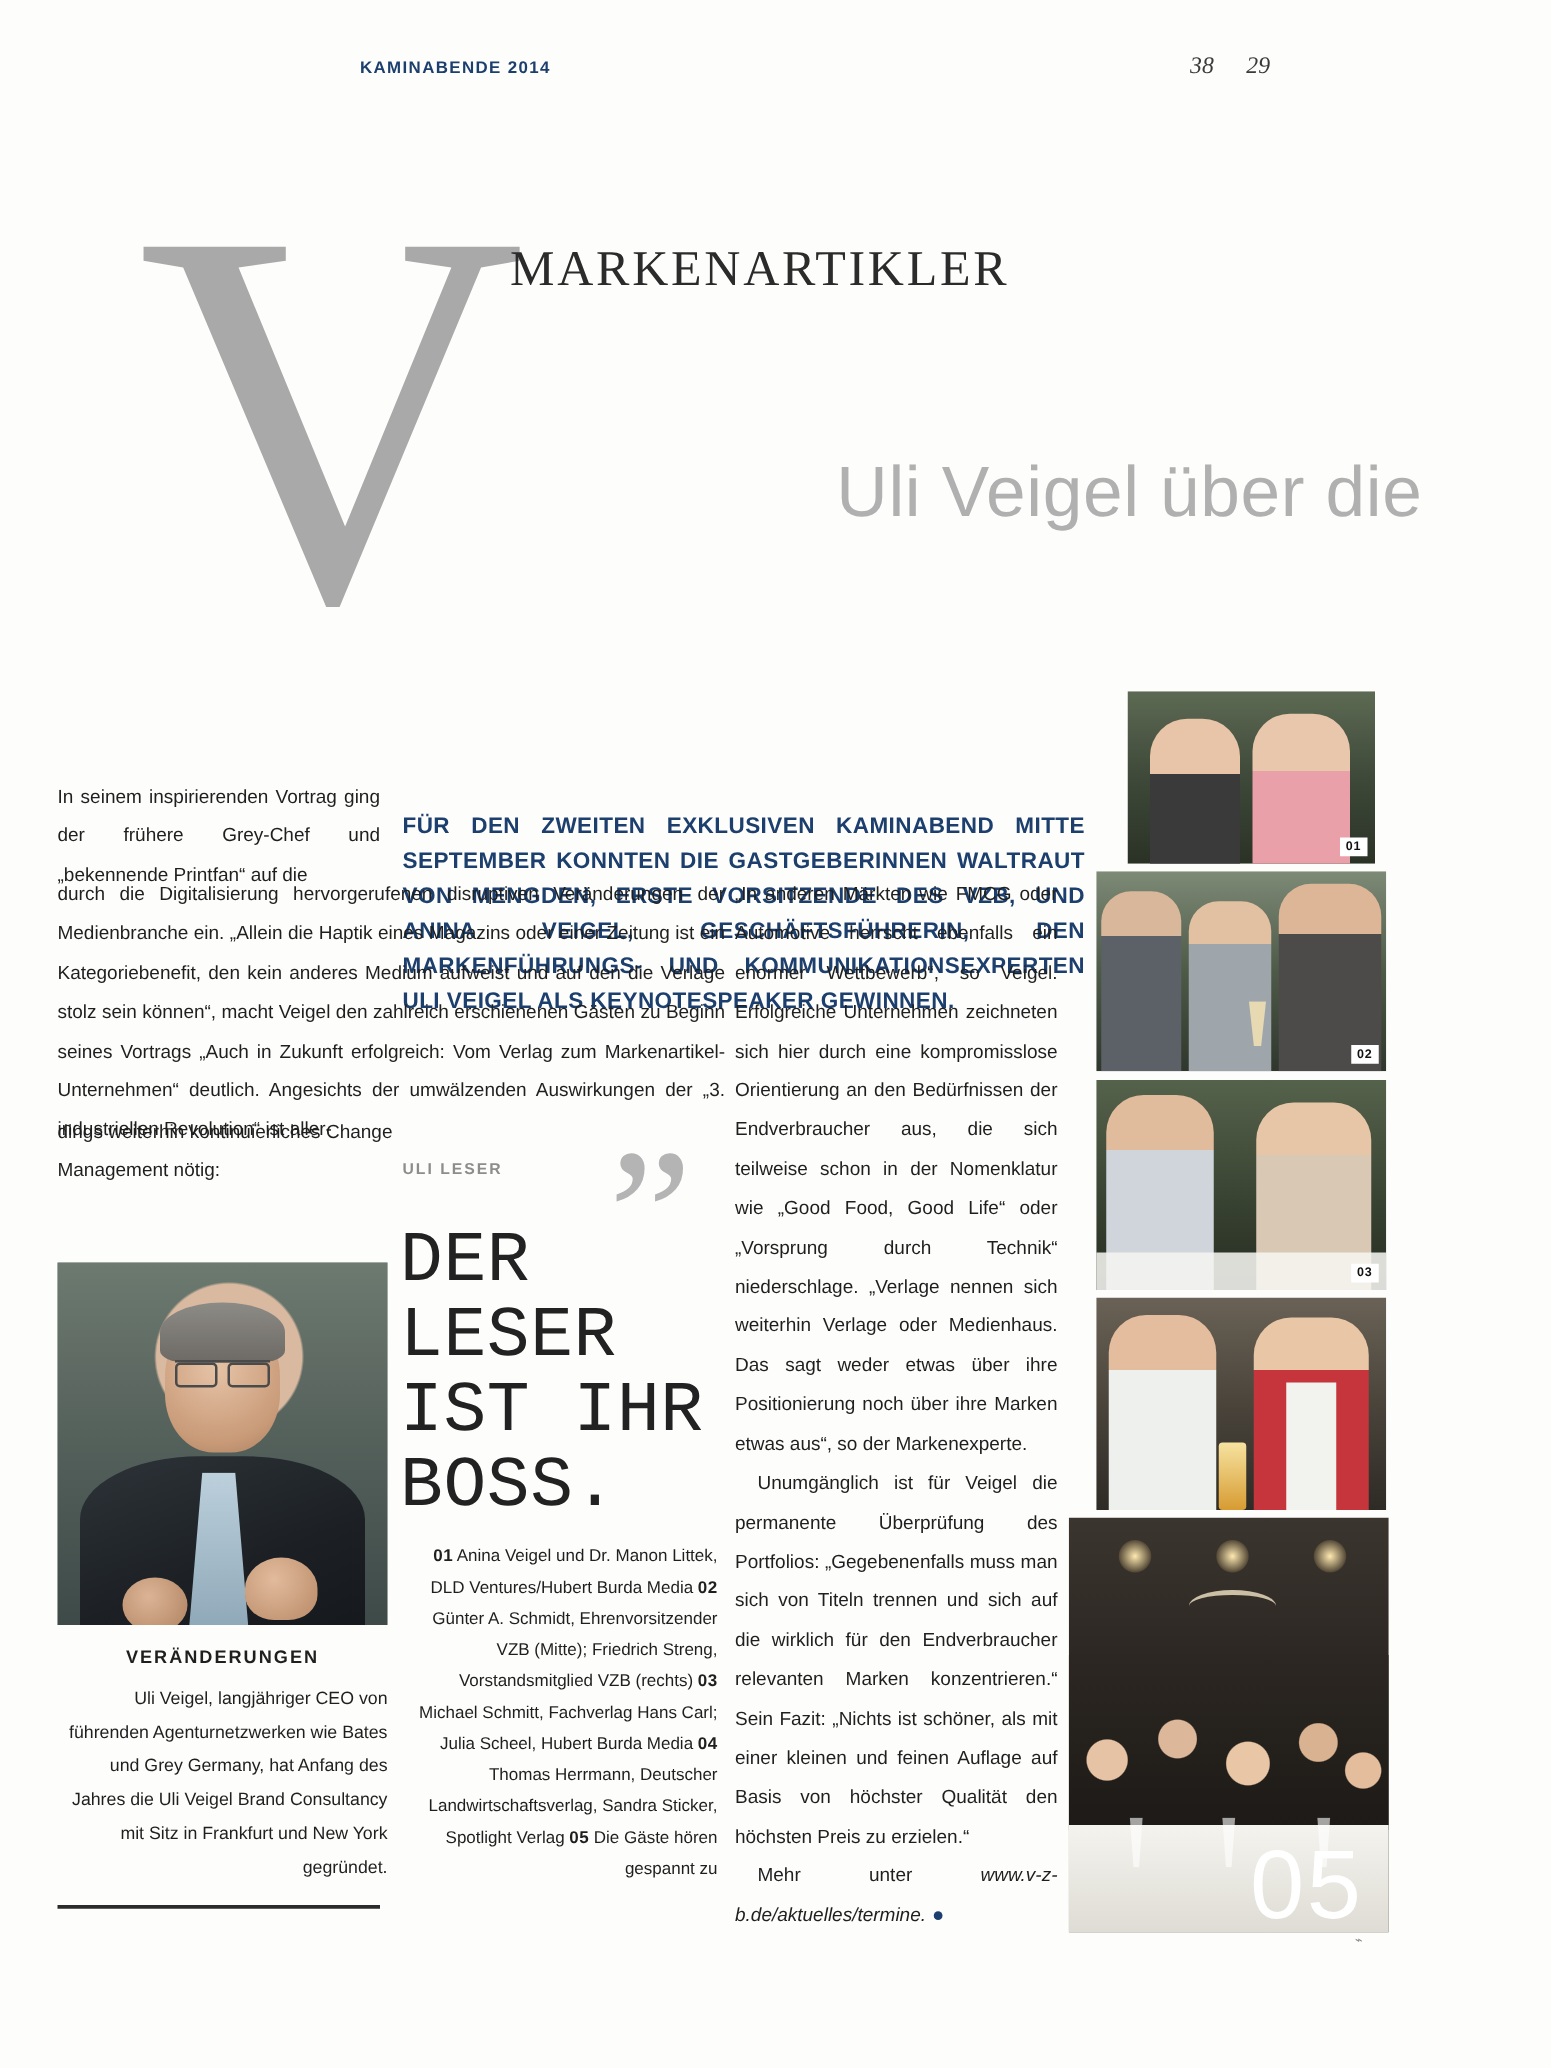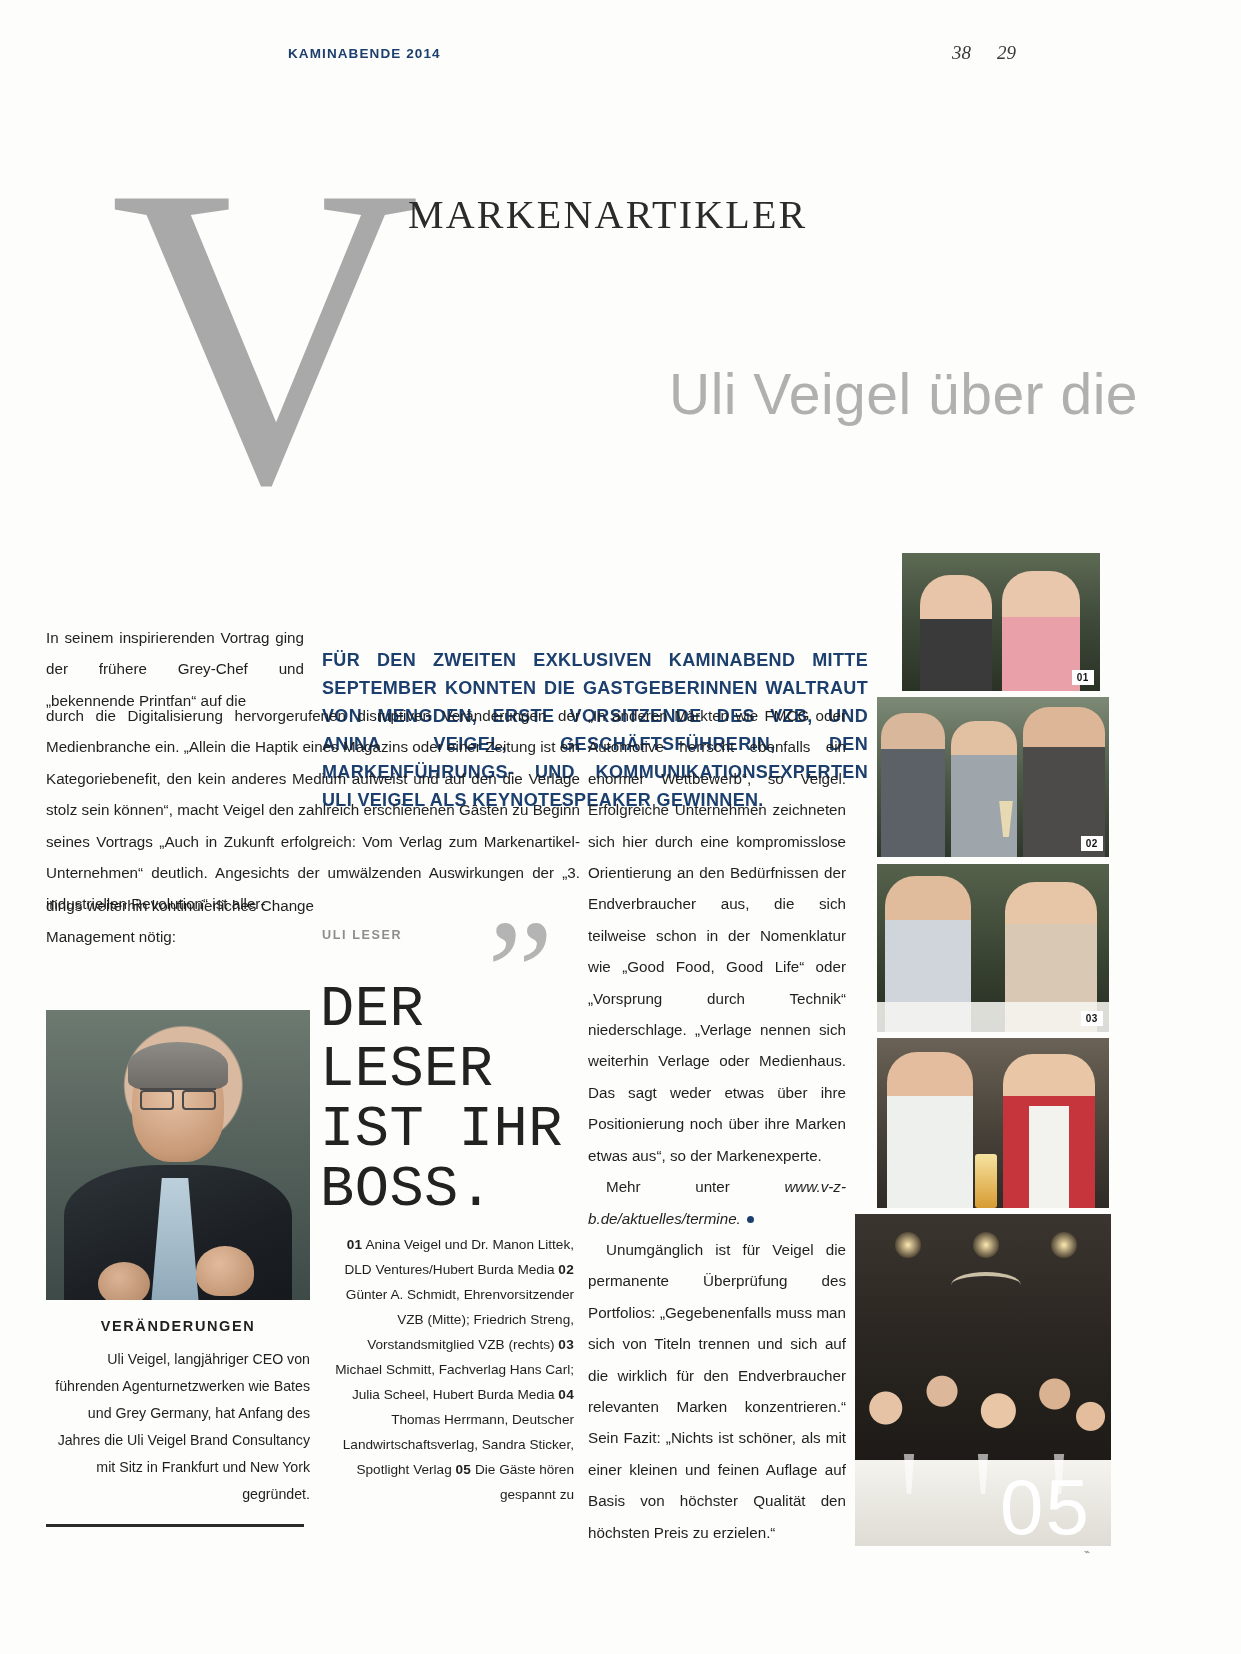--- a/index.html
+++ b/index.html
@@ -517,24 +517,24 @@
   </div>
 
   <div class="lead">Für den zweiten exklusiven Kaminabend Mitte September konnten die Gastgeberinnen Waltraut von Mengden, Erste Vorsitzende des VZB, und Anina Veigel, Geschäftsführerin, den Markenführungs- und Kommunikationsexperten Uli Veigel als Keynotespeaker gewinnen.</div>
 
   <div class="bodytext col-a-top">In seinem inspirierenden Vortrag ging der frühere Grey-Chef und „bekennende Printfan“ auf die</div>
   <div class="bodytext col-a-wide">durch die Digitalisierung hervorgerufenen disruptiven Veränderungen der Medienbranche ein. „Allein die Haptik eines Magazins oder einer Zeitung ist ein Kategoriebenefit, den kein anderes Medium aufweist und auf den die Verlage stolz sein können“, macht Veigel den zahlreich erschienenen Gästen zu Beginn seines Vortrags „Auch in Zukunft erfolgreich: Vom Verlag zum Markenartikel-Unternehmen“ deutlich. Angesichts der umwälzenden Auswirkungen der „3. industriellen Revolution“ ist aller-</div>
   <div class="bodytext col-a-narrow">dings weiterhin kontinuierliches Change Management nötig:</div>
 
   <div class="bodytext col-c">
     <div>„In anderen Märkten wie FMCG oder Automotive herrscht ebenfalls ein enormer Wettbewerb“, so Veigel. Erfolgreiche Unternehmen zeichneten sich hier durch eine kompromisslose Orientierung an den Bedürfnissen der Endverbraucher aus, die sich teilweise schon in der Nomenklatur wie „Good Food, Good Life“ oder „Vorsprung durch Technik“ niederschlage. „Verlage nennen sich weiterhin Verlage oder Medienhaus. Das sagt weder etwas über ihre Positionierung noch über ihre Marken etwas aus“, so der Markenexperte.</div>
+    <div class="indent">Unumgänglich ist für Veigel die permanente Überprüfung des Portfolios: „Gegebenenfalls muss man sich von Titeln trennen und sich auf die wirklich für den Endverbraucher relevanten Marken konzentrieren.“ Sein Fazit: „Nichts ist schöner, als mit einer kleinen und feinen Auflage auf Basis von höchster Qualität den höchsten Preis zu erzielen.“</div>
     <div class="indent">
       <span>Mehr unter </span><span class="link-italic">www.v-z-b.de/aktuelles/termine.</span><span class="enddot"></span>
     </div>
-    <div class="indent">Unumgänglich ist für Veigel die permanente Überprüfung des Portfolios: „Gegebenenfalls muss man sich von Titeln trennen und sich auf die wirklich für den Endverbraucher relevanten Marken konzentrieren.“ Sein Fazit: „Nichts ist schöner, als mit einer kleinen und feinen Auflage auf Basis von höchster Qualität den höchsten Preis zu erzielen.“</div>
   </div>
 
   <div class="quote-mark">”</div>
   <div class="quote-author">ULI LESER</div>
   <div class="pullquote">DER LESER IST IHR BOSS.</div>
 
   <div class="portrait">
     <div class="bg"></div>
     <div class="suit"></div>
     <div class="shirt"></div>

